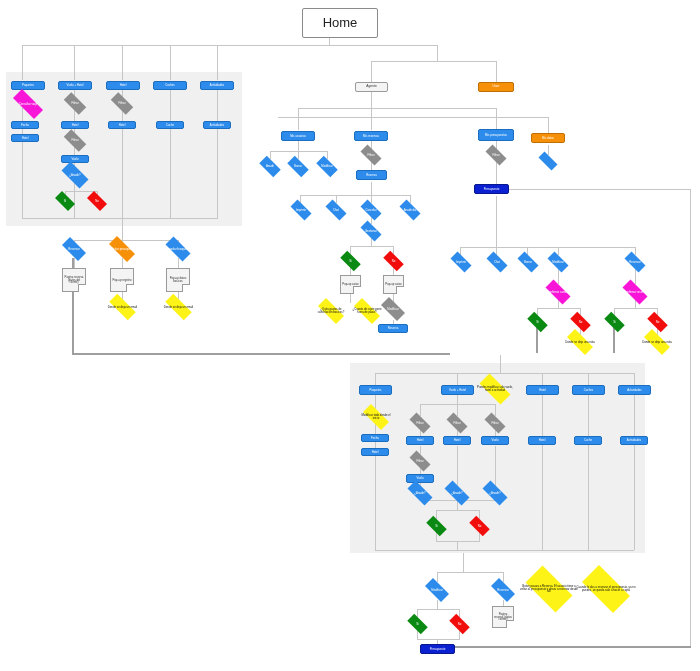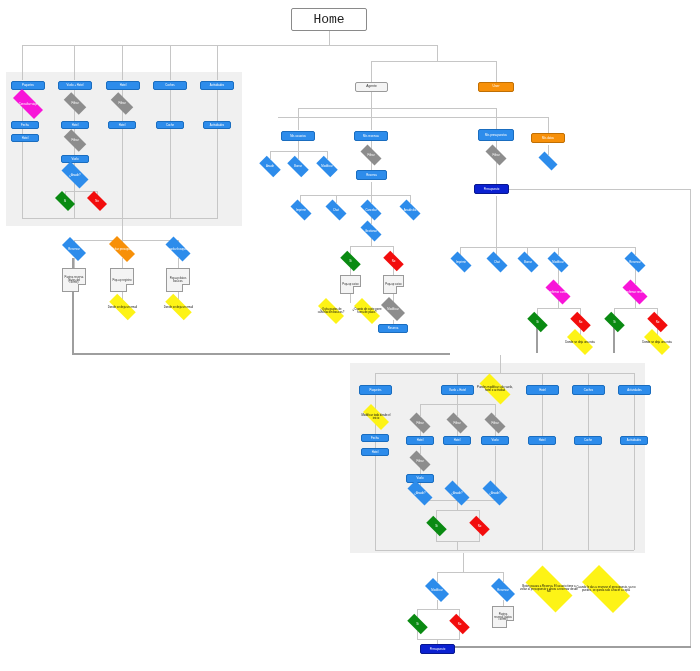--- a/index.html
+++ b/index.html
@@ -208,21 +208,21 @@
   <div class="ln" style="left:503px;top:600px;width:1px;height:6px;"></div>
   <div class="ln" style="left:437px;top:600px;width:1px;height:9px;"></div>
   <div class="ln" style="left:417px;top:609px;width:42px;height:1px;"></div>
   <div class="ln" style="left:417px;top:609px;width:1px;height:8px;"></div>
   <div class="ln" style="left:459px;top:609px;width:1px;height:8px;"></div>
   <div class="ln" style="left:417px;top:631px;width:1px;height:8px;"></div>
   <div class="ln" style="left:459px;top:631px;width:1px;height:8px;"></div>
   <div class="ln" style="left:417px;top:639px;width:43px;height:1px;"></div>
   <div class="ln" style="left:437px;top:639px;width:1px;height:5px;"></div>
 
-  <div class="node rect r-home thome" style="left:291px;top:8px;width:76px;height:23px;font-family:Liberation Mono, monospace;">Home</div>
+  <div class="node rect r-home thome" style="left:302px;top:8px;width:76px;height:30px;">Home</div>
 
   <div class="node rect r-white t6" style="left:355px;top:82px;width:33px;height:10px;">Agente</div>
   <div class="node rect r-orange t6" style="left:478px;top:82px;width:36px;height:10px;">User</div>
 
   <div class="node rect r-blue t5" style="left:11px;top:81px;width:34px;height:9px;">Paquetes</div>
   <div class="node rect r-blue t5" style="left:58px;top:81px;width:34px;height:9px;">Vuelo + Hotel</div>
   <div class="node rect r-blue t5" style="left:106px;top:81px;width:34px;height:9px;">Hotel</div>
   <div class="node rect r-blue t5" style="left:153px;top:81px;width:34px;height:9px;">Coches</div>
   <div class="node rect r-blue t5" style="left:200px;top:81px;width:34px;height:9px;">Actividades</div>
 

